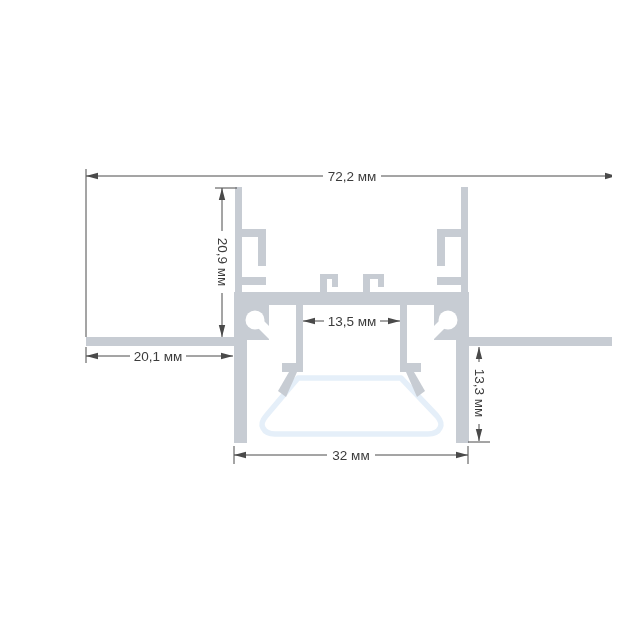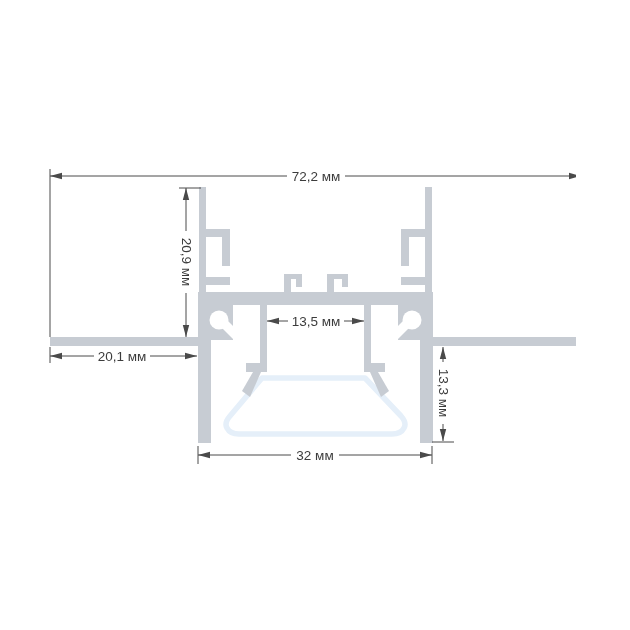--- a/index.html
+++ b/index.html
@@ -1,17 +1,17 @@
 <!DOCTYPE html>
 <html><head>
 <meta charset="utf-8">
 <style>
   html,body{margin:0;padding:0;background:#ffffff;}
   .stage{width:576px;height:630px;background:#ffffff;position:relative;overflow:hidden;
-         font-family:"Liberation Sans", sans-serif;}
+         font-family:"Liberation Sans", sans-serif;padding-left:36px;}
   svg{display:block;}
   text{font-family:"Liberation Sans", sans-serif;font-size:13.5px;}
 </style>
 </head>
 <body>
 
 <div class="stage">
 <svg width="630" height="630" viewBox="0 0 630 630">
 
   <path d="M262,378 L365,378 L401,416 Q407,423 404,428 Q401,434 392,434

